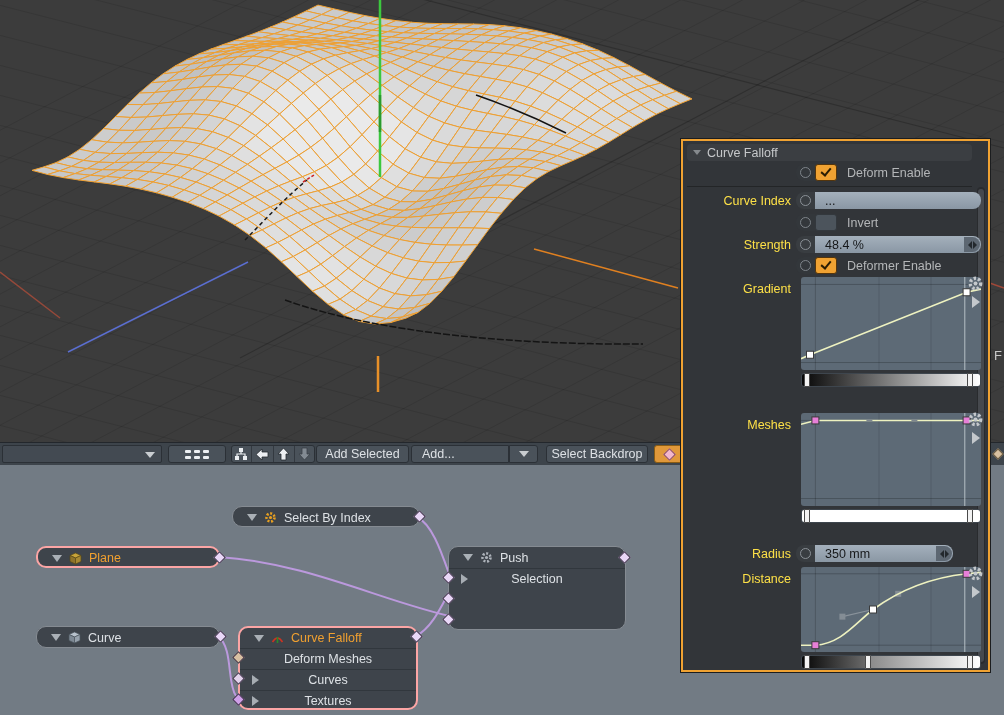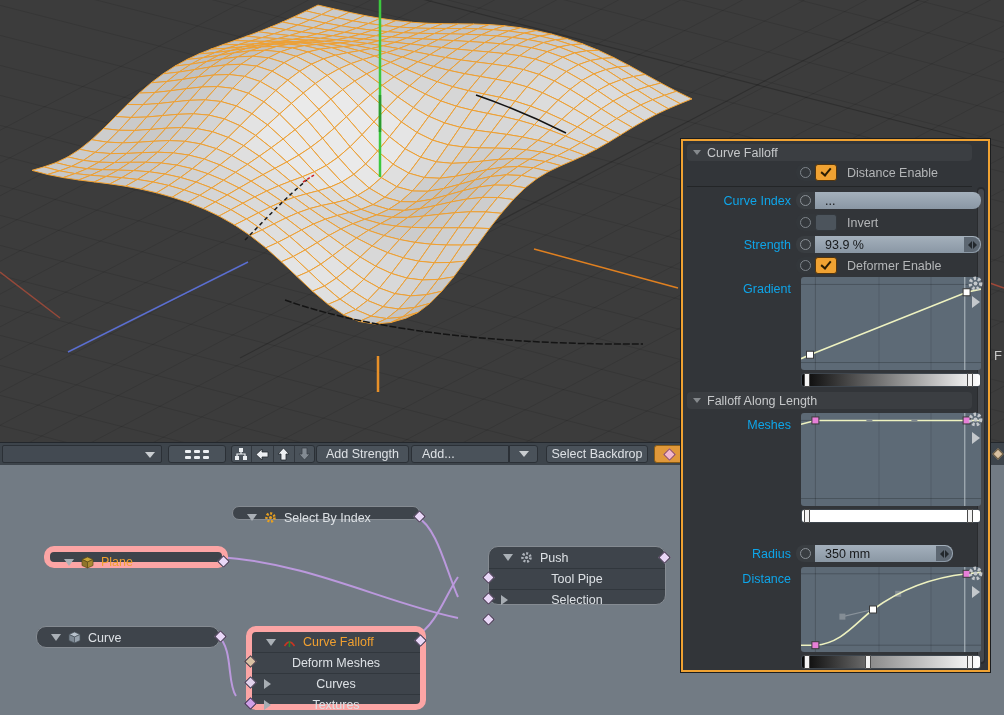--- a/index.html
+++ b/index.html
@@ -21,21 +21,21 @@
       border-top:6px solid #c9cdd1;}
   .tb-dd .tri-down{position:absolute;right:6px;top:6px;}
   .tb-seg{display:flex;align-items:center;justify-content:center;width:20px;height:16px;}
   .tb-sep{border-left:1px solid #333940;height:16px;}
   .diamond{transform:rotate(45deg);box-sizing:border-box;}
   
   #schematic{position:absolute;left:0;top:465px;width:1004px;height:250px;background:#727b84;}
   #wire-svg{position:absolute;left:0;top:0;}
   .node{position:absolute;background:#3e444b;border:1px solid #858b92;border-radius:10px;
       box-sizing:border-box;color:#dde1e5;font-size:12.5px;}
-  .node.selected{border:6px solid #fca5a5;margin-left:8px;}
+  .node.selected{border:2px solid #fca5a5;}
   .node-header{position:relative;height:21px;display:flex;align-items:center;padding-left:10px;gap:7px;}
   .node.selected .node-header{height:20px;}
   .node-header .label{white-space:nowrap;}
   .node.selected .node-header .label{color:#f0a030;}
   .node-row{position:relative;height:20px;border-top:1px solid #31373d;display:flex;
       align-items:center;justify-content:center;}
   .node-tri{width:0;height:0;border-left:5px solid transparent;border-right:5px solid transparent;
       border-top:7px solid #aab0b6;margin-left:4px;}
   .row-play{position:absolute;left:12px;width:0;height:0;border-top:5px solid transparent;
       border-bottom:5px solid transparent;border-left:7px solid #a7adb3;}
@@ -46,21 +46,21 @@
       border:2px solid #f0a232;box-sizing:border-box;z-index:10;box-shadow:0 0 0 1px #1b1d1f;}
   #panel-scroll{position:absolute;right:3px;top:46px;bottom:6px;width:8px;background:#292b2e;
       border-radius:4px;}
   #panel-scroll .thumb{position:absolute;left:1px;right:1px;top:2px;bottom:2px;
       background:#46494e;border-radius:3px;}
   .section-bar{position:absolute;left:4px;right:16px;height:17px;background:#3b3e42;
       border-radius:4px;display:flex;align-items:center;gap:6px;padding-left:6px;}
   .section-bar .tri{width:0;height:0;border-left:4px solid transparent;border-right:4px solid transparent;
       border-top:5px solid #85898d;}
   .section-bar .stitle{color:#c6c8ca;font-size:12.5px;}
-  .plabel{position:absolute;width:108px;text-align:right;color:#0ea5e9;font-size:12.5px;}
+  .plabel{position:absolute;width:108px;text-align:right;color:#fde047;font-size:12.5px;}
   .divider{position:absolute;left:4px;right:16px;height:1px;background:#232527;}
   .circle-btn{position:absolute;width:19px;height:17px;background:#393d41;border-radius:8px 0 0 8px;
       display:flex;align-items:center;justify-content:center;}
   .circle-btn .ring{width:9px;height:9px;border:1.5px solid #8a9096;border-radius:50%;}
   .pfield{position:absolute;height:17px;background:linear-gradient(#a4b0bc,#8a97a4);
       border-radius:0 8px 8px 0;color:#16181a;font-size:12.5px;display:flex;align-items:center;
       padding-left:10px;box-sizing:border-box;}
   .spinner{position:absolute;right:1px;top:1px;bottom:1px;width:16px;background:#5d6772;
       border-radius:0 8px 8px 0;display:flex;align-items:center;justify-content:center;gap:1px;}
   .spin-l{width:0;height:0;border-top:4px solid transparent;border-bottom:4px solid transparent;
@@ -802,41 +802,41 @@
           <polygon points="4,13 4,7 1,7 6.5,1 12,7 9,7 9,13" fill="#eceff2" stroke="#23282d" stroke-width="0.8"></polygon>
         </svg>
       </span>
       <span class="tb-sep"></span>
       <span class="tb-seg">
         <svg width="13" height="14" viewBox="0 0 13 14">
           <polygon points="4,1 4,7 1,7 6.5,13 12,7 9,7 9,1" fill="#828a92" stroke="#3a4046" stroke-width="0.8"></polygon>
         </svg>
       </span>
     </div>
-    <div class="tb-btn" style="left:316px;width:93px;">Add Strength</div>
+    <div class="tb-btn" style="left:316px;width:93px;">Add Selected</div>
     <div class="tb-btn" style="left:411px;width:98px;border-radius:3px 0 0 3px;justify-content:flex-start;padding-left:10px;">Add...</div>
     <div class="tb-btn" style="left:509px;width:29px;border-radius:0 3px 3px 0;">
       <span class="tri-down"></span>
     </div>
     <div class="tb-btn" style="left:546px;width:102px;">Select Backdrop</div>
     <div class="tb-btn" style="left:654px;width:30px;background:#e0983a;border-color:#8a5c14;">
       <span class="diamond" style="width:9px;height:9px;background:#f2b6cc;border:1px solid #8a4a5a;"></span>
     </div>
     <span class="diamond" style="position:absolute;left:994px;top:7px;width:8px;height:8px;background:#d8c0a0;border:1px solid #6a5a40;"></span>
   </div>
 
   <div id="schematic">
     <svg id="wire-svg" width="1004" height="250">
       <path d="M417,52 C437,62 446,105 458,132" fill="none" stroke="#bb99dd" stroke-width="2"></path>
       <path d="M219,92 C310,98 385,138 458,153" fill="none" stroke="#bb99dd" stroke-width="2"></path>
       <path d="M416,171 C436,161 446,129 458,112" fill="none" stroke="#bb99dd" stroke-width="2"></path>
       <path d="M219,172 C233,184 227,219 236,231" fill="none" stroke="#bb99dd" stroke-width="2"></path>
     </svg>
 
-    <div class="node" style="left:232px;top:41px;width:188px;height:14px;">
+    <div class="node" style="left:232px;top:41px;width:188px;height:21px;">
       <div class="node-header">
         <span class="node-tri"></span>
         <svg width="13" height="13" viewBox="0 0 13 13">
           <circle cx="6.5" cy="6.5" r="4" fill="none" stroke="#e8a020" stroke-width="2.6" stroke-dasharray="2 1.6"></circle>
           <circle cx="6.5" cy="6.5" r="1.6" fill="#e8a020"></circle>
         </svg>
         <span class="label">Select By Index</span>
       </div>
       <span class="port" style="right:-5px;top:5px;"></span>
     </div>
@@ -847,31 +847,28 @@
         <svg width="13" height="13" viewBox="0 0 13 13">
           <polygon points="6.5,1 12,3.5 6.5,6 1,3.5" fill="#c7a43a" stroke="#5a4a18" stroke-width="0.7"></polygon>
           <polygon points="1,3.5 6.5,6 6.5,12 1,9.5" fill="#8f742a" stroke="#5a4a18" stroke-width="0.7"></polygon>
           <polygon points="12,3.5 6.5,6 6.5,12 12,9.5" fill="#a88932" stroke="#5a4a18" stroke-width="0.7"></polygon>
         </svg>
         <span class="label">Plane</span>
       </div>
       <span class="port" style="right:-6px;top:5px;"></span>
     </div>
 
-    <div class="node" style="left:488px;top:81px;width:178px;height:59px;">
+    <div class="node" style="left:448px;top:81px;width:178px;height:84px;">
       <div class="node-header">
         <span class="node-tri"></span>
         <svg width="13" height="13" viewBox="0 0 13 13">
           <circle cx="6.5" cy="6.5" r="4" fill="none" stroke="#aeb4bb" stroke-width="2.6" stroke-dasharray="2 1.6"></circle>
           <circle cx="6.5" cy="6.5" r="1.6" fill="#aeb4bb"></circle>
         </svg>
         <span class="label">Push</span>
-      </div>
-      <div class="node-row">
-        <span>Tool Pipe</span>
       </div>
       <div class="node-row">
         <span class="row-play"></span>
         <span>Selection</span>
       </div>
       <span class="port" style="right:-4px;top:6px;"></span>
       <span class="port" style="left:-5px;top:26px;"></span>
       <span class="port" style="left:-5px;top:47px;"></span>
       <span class="port" style="left:-5px;top:68px;"></span>
     </div>
@@ -927,21 +924,21 @@
     </div>
 
     <div class="checkbox" style="left:113px;top:23px;">
       <span class="cb-circle">
           <span class="ring"></span>
         </span>
       <span class="cb-box on">
           <span class="check"></span>
         </span>
     </div>
-    <span class="cb-label" style="left:164px;top:25px;">Distance Enable</span>
+    <span class="cb-label" style="left:164px;top:25px;">Deform Enable</span>
     <div class="divider" style="top:45px;"></div>
 
     <span class="plabel" style="left:0;top:53px;">Curve Index</span>
     <span class="circle-btn" style="left:113px;top:51px;">
         <span class="ring"></span>
       </span>
     <div class="pfield" style="left:132px;top:51px;width:166px;">...</div>
 
     <div class="checkbox" style="left:113px;top:73px;">
       <span class="cb-circle">
@@ -949,21 +946,21 @@
         </span>
       <span class="cb-box off"></span>
     </div>
     <span class="cb-label" style="left:164px;top:75px;">Invert</span>
 
     <span class="plabel" style="left:0;top:97px;">Strength</span>
     <span class="circle-btn" style="left:113px;top:95px;">
         <span class="ring"></span>
       </span>
     <div class="pfield" style="left:132px;top:95px;width:166px;">
-      <span>93.9 %</span>
+      <span>48.4 %</span>
       <span class="spinner">
           <span class="spin-l"></span>
           <span class="spin-r"></span>
         </span>
     </div>
 
     <div class="checkbox" style="left:113px;top:116px;">
       <span class="cb-circle">
           <span class="ring"></span>
         </span>
@@ -991,24 +988,20 @@
               <circle cx="8.5" cy="8.5" r="2" fill="#c4c8cc"></circle>
             </svg>
             <span class="gear-play"></span>
           </div></div>
         <div class="ce-strip" style="top: 96px; background: linear-gradient(to right, rgb(6, 6, 6) 0%, rgb(255, 255, 255) 100%);">
           <span class="strip-handle" style="left: calc(3% - 3px);"></span>
           <span class="strip-handle" style="left: calc(94.5% - 3px);"></span>
         </div>
       </div>
 
-    <div class="section-bar" style="top:251px;">
-      <span class="tri"></span>
-      <span class="stitle">Falloff Along Length</span>
-    </div>
 
     <span class="plabel" style="left:0;top:277px;">Meshes</span>
     <div class="curve-editor" style="left:118px;top:272px;width:180px;height:110px;">
         <div class="ce-curve" style="height: 93px;"><svg width="180" height="93">
             <line x1="0" y1="7.440000000000012" x2="180" y2="7.440000000000012" stroke="rgba(0,0,0,0.22)"></line>
             <line x1="0" y1="85.56" x2="180" y2="85.56" stroke="rgba(0,0,0,0.22)"></line>
             <line x1="14.4" y1="0" x2="14.4" y2="93" stroke="rgba(0,0,0,0.18)"></line>
             <line x1="78" y1="0" x2="78" y2="93" stroke="rgba(0,0,0,0.12)"></line>
             <line x1="130" y1="0" x2="130" y2="93" stroke="rgba(0,0,0,0.12)"></line>
             <line x1="163.8" y1="0" x2="163.8" y2="93" stroke="#c6ced4" stroke-opacity="0.85"></line>

